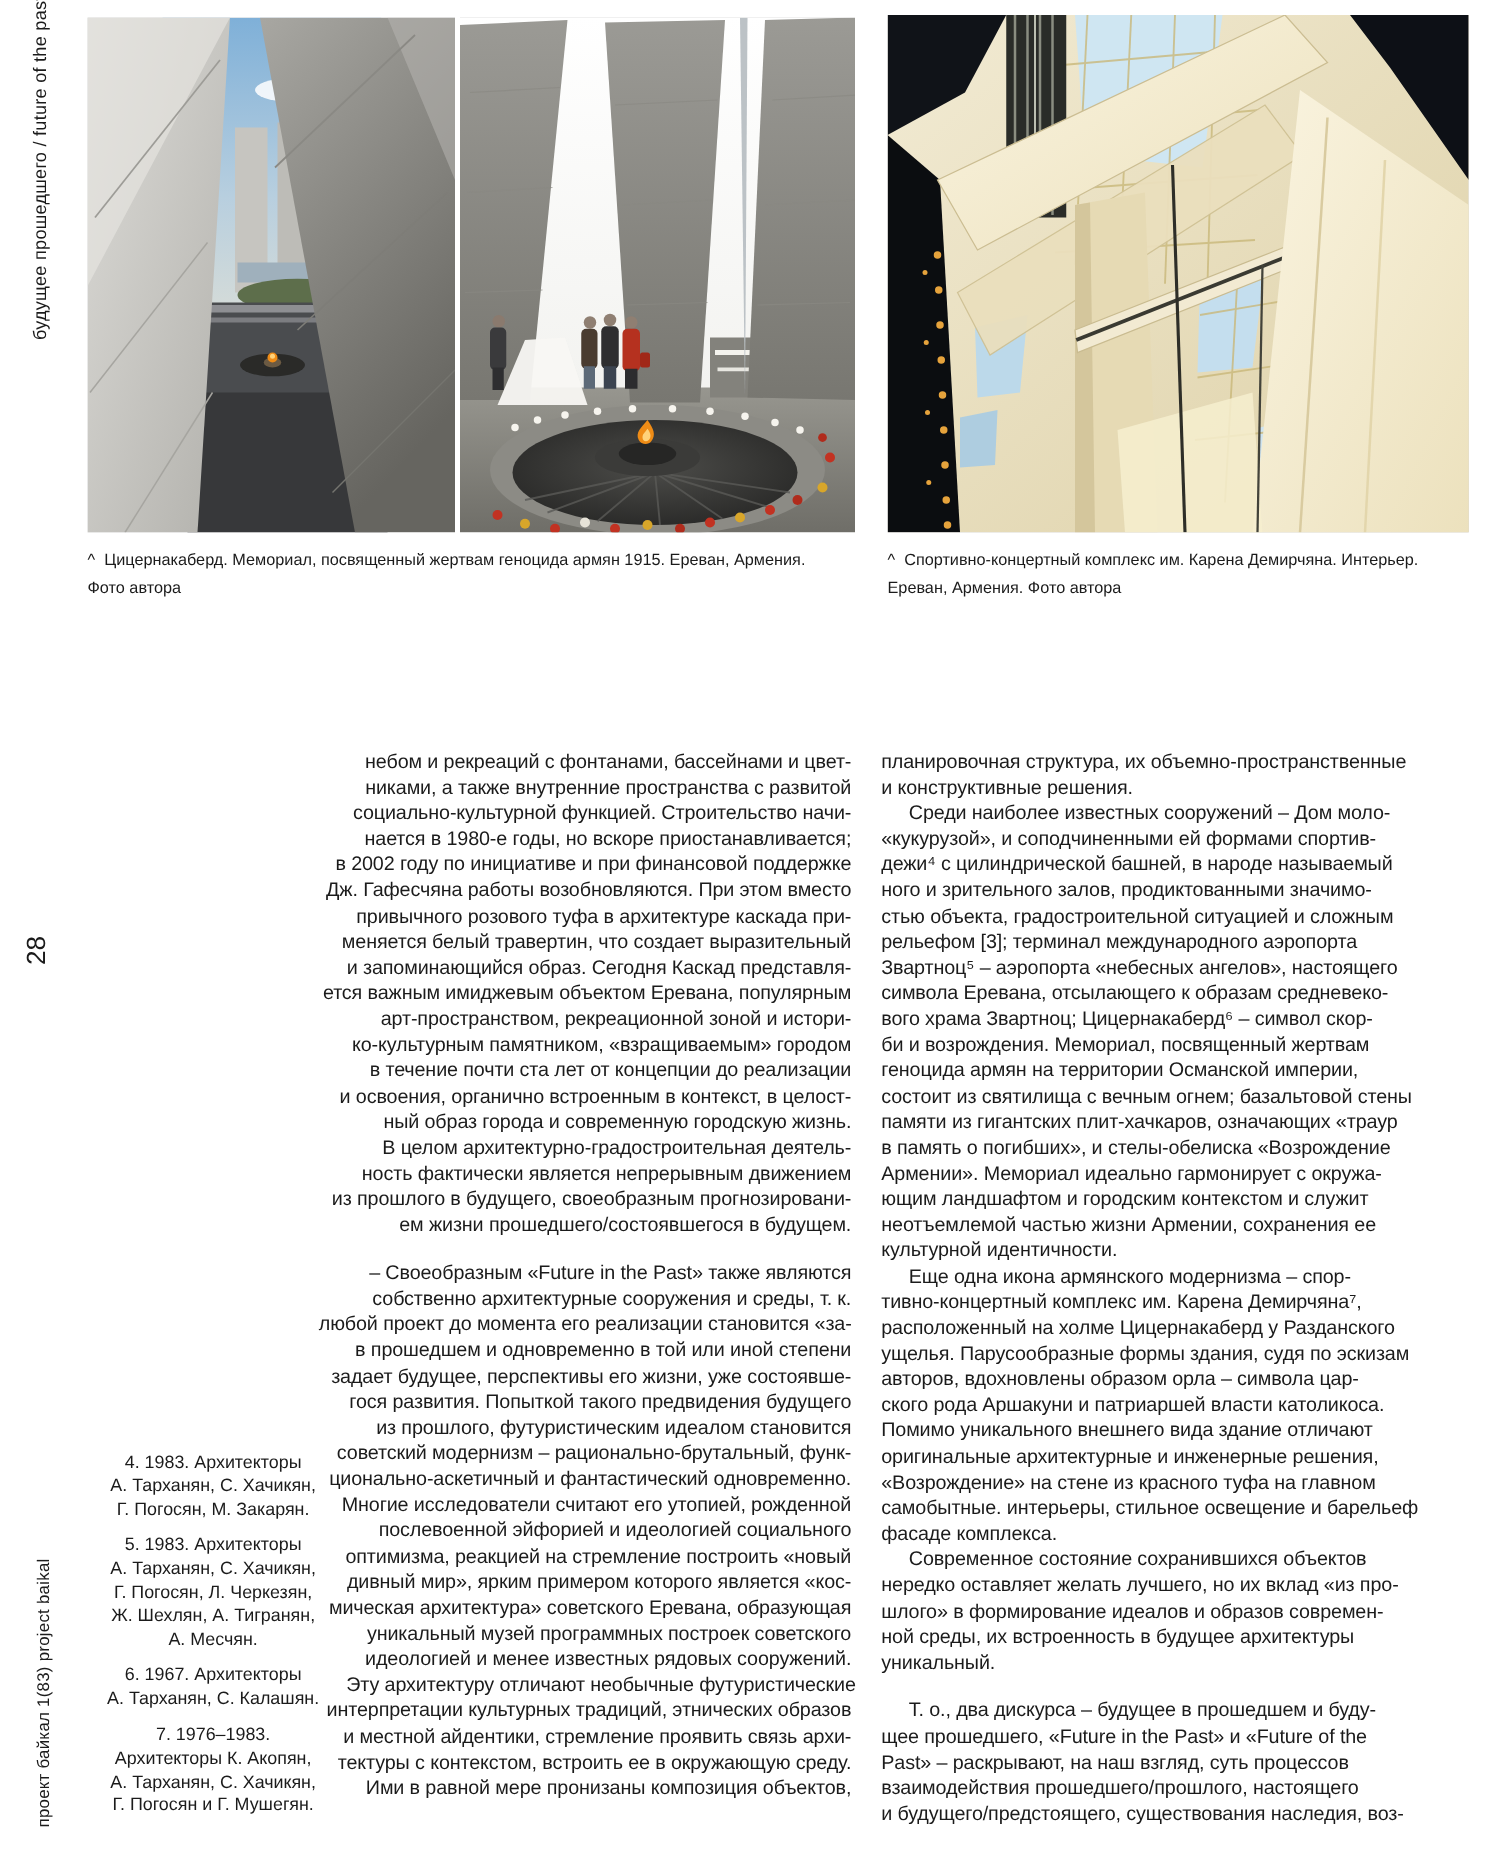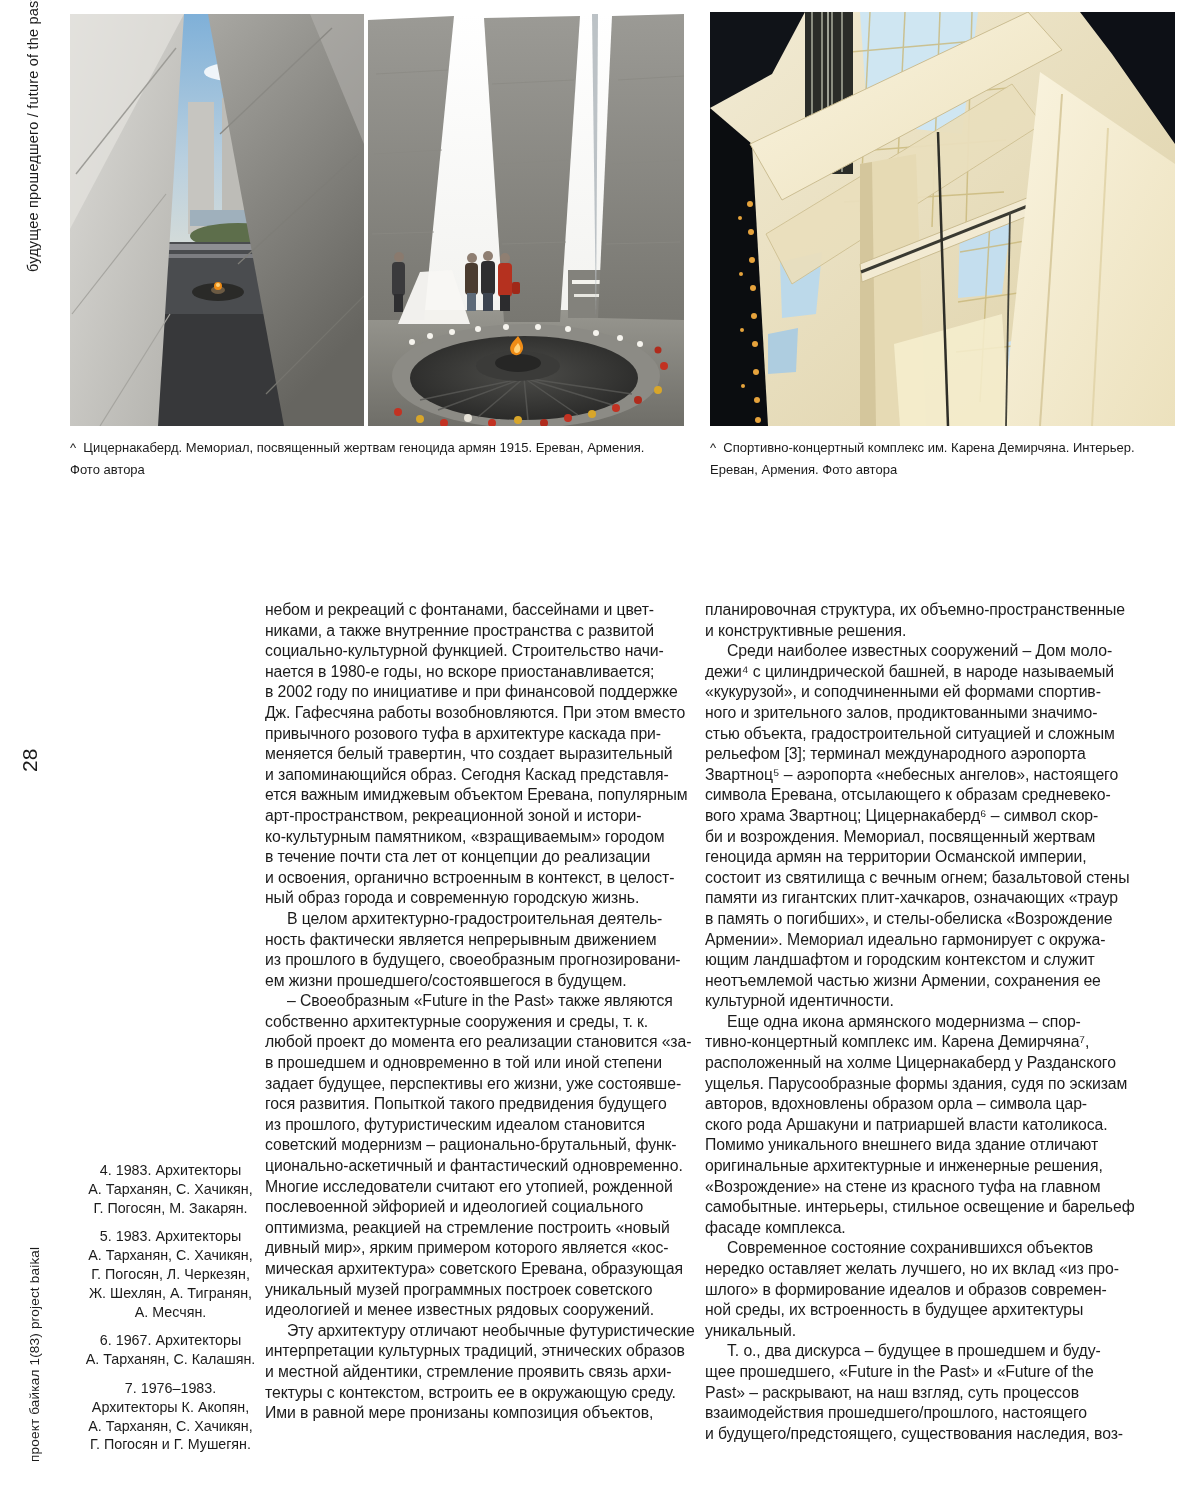--- a/index.html
+++ b/index.html
@@ -21,24 +21,24 @@
   #photo1{left:70px;top:14px;width:294px;height:412px;}
   #photo2{left:368px;top:14px;width:316px;height:412px;}
   #photo3{left:710px;top:12px;width:465px;height:414px;}
   .photo svg{display:block;width:100%;height:100%;}
 
   .caption{position:absolute;font-size:13px;line-height:21.5px;color:#1b1b1b;}
   #caption-left{left:70px;top:437px;width:640px;}
   #caption-right{left:710px;top:437px;width:475px;}
 
   .column{position:absolute;top:600px;font-size:15.8px;line-height:20.6px;letter-spacing:-.1px;}
-  #col-left{left:265px;width:426px;}
+  #col-left{left:255px;width:426px;text-align:right;}
   #col-right{left:705px;width:432px;}
   .para{margin:0;}
-  .para.gap{margin-top:0;}
+  .para.gap{margin-top:18px;}
   .para.indent .line:first-child{text-indent:22px;}
   .line{white-space:pre;}
 
   .footnotes{position:absolute;left:78px;top:1161px;width:185px;
     font-size:14.3px;line-height:18.8px;}
   .footnotes .para{margin-bottom:10px;text-align:center;}
 </style>
 </head>
 <body>
 
@@ -328,22 +328,22 @@
         <div class="line">Ими в равной мере пронизаны композиция объектов,</div>
       </div>
     </div>
   <div class="column" id="col-right">
       <div class="para">
         <div class="line">планировочная структура, их объемно-пространственные</div>
         <div class="line">и конструктивные решения.</div>
       </div>
       <div class="para indent">
         <div class="line">Среди наиболее известных сооружений – Дом моло-</div>
+        <div class="line">«кукурузой», и соподчиненными ей формами спортив-</div>
         <div class="line">дежи⁴ с цилиндрической башней, в народе называемый</div>
-        <div class="line">«кукурузой», и соподчиненными ей формами спортив-</div>
         <div class="line">ного и зрительного залов, продиктованными значимо-</div>
         <div class="line">стью объекта, градостроительной ситуацией и сложным</div>
         <div class="line">рельефом [3]; терминал международного аэропорта</div>
         <div class="line">Звартноц⁵ – аэропорта «небесных ангелов», настоящего</div>
         <div class="line">символа Еревана, отсылающего к образам средневеко-</div>
         <div class="line">вого храма Звартноц; Цицернакаберд⁶ – символ скор-</div>
         <div class="line">би и возрождения. Мемориал, посвященный жертвам</div>
         <div class="line">геноцида армян на территории Османской империи,</div>
         <div class="line">состоит из святилища с вечным огнем; базальтовой стены</div>
         <div class="line">памяти из гигантских плит-хачкаров, означающих «траур</div>

